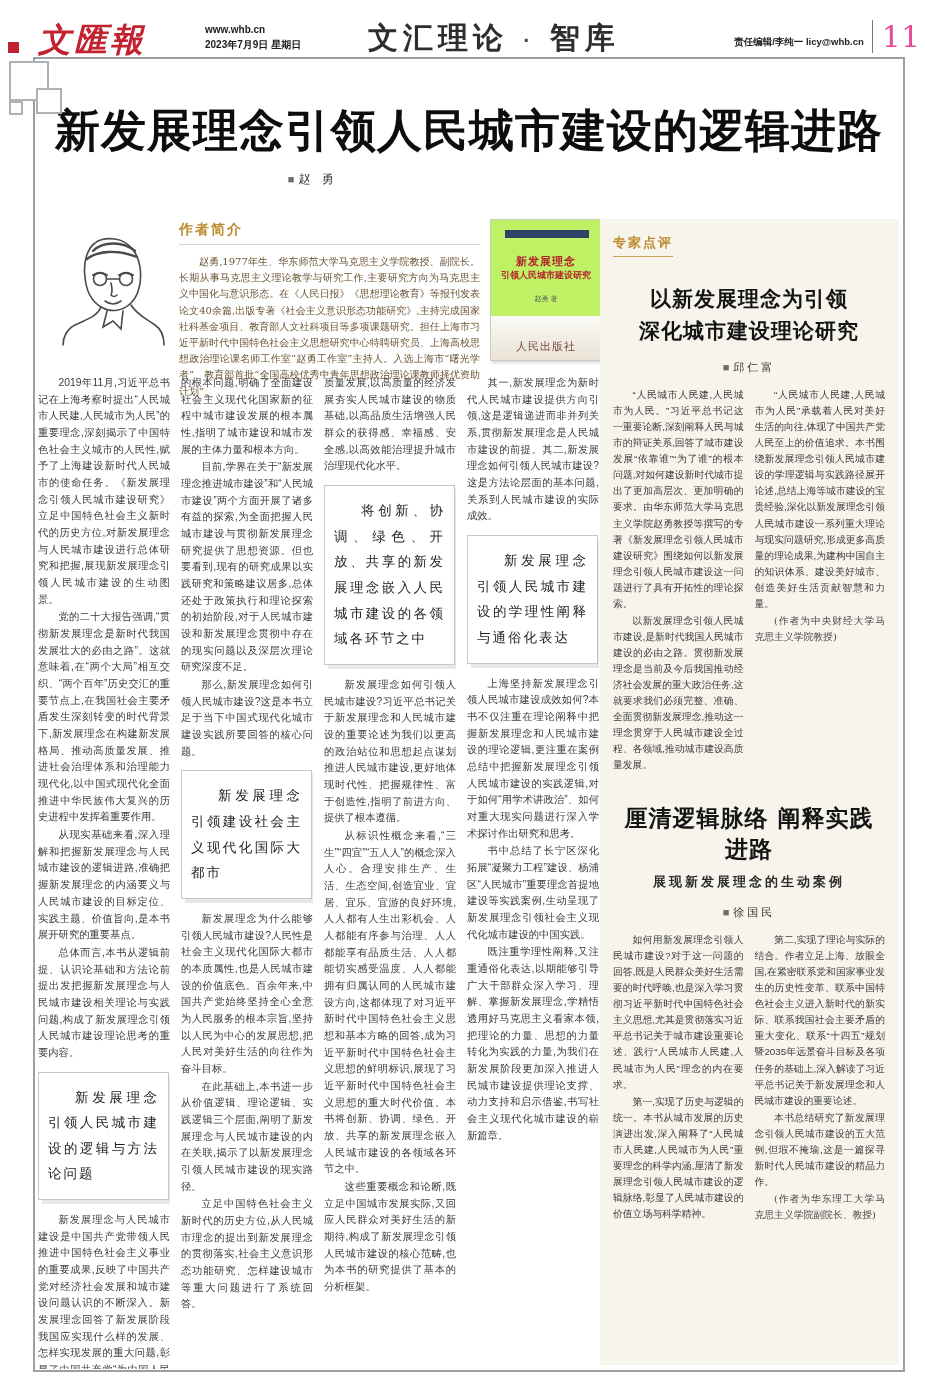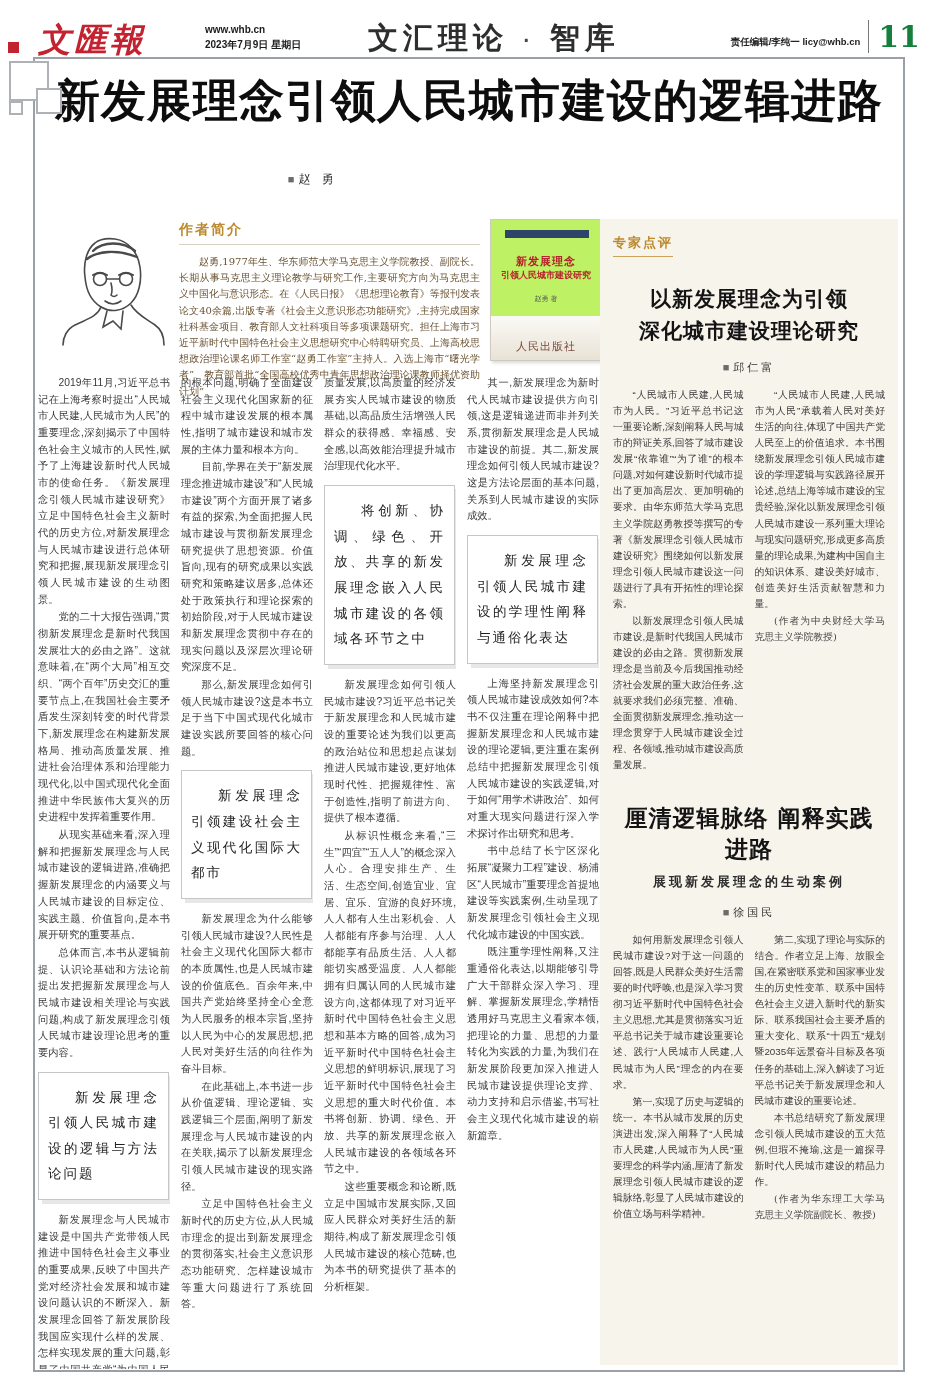--- a/index.html
+++ b/index.html
@@ -8,31 +8,31 @@
 
   
   .masthead { position:absolute; left:0; top:0; width:100%; height:58px; }
   .brand-sq { position:absolute; left:8px; top:42px; width:11px; height:11px; background:#c32330; }
   .logo { position:absolute; left:38px; top:18px; font-family:"DejaVu Serif", serif; font-weight:900; font-style:italic; font-size:33px; color:#c32330; letter-spacing:3px; }
   .mast-meta { position:absolute; left:205px; top:22px; font-size:10px; font-weight:bold; color:#1a1a1a; line-height:1.5; }
   .section-title { position:absolute; left:368px; top:18px; font-size:30px; color:#2e2e2e; letter-spacing:5px; font-weight:bold; }
   .section-title .thin { font-weight:normal; color:#444; }
   .mast-right { position:absolute; right:5px; top:20px; display:flex; align-items:center; }
   .editor { font-size:9.5px; font-weight:bold; color:#222; margin-right:8px; position:relative; top:6px;}
-  .pageno { font-family:"DejaVu Serif", serif; font-size:30px; font-weight:bold; color:#15803d; border-left:1.5px solid #777; padding-left:9px; line-height:1.1; }
+  .pageno { font-family:"DejaVu Serif", serif; font-size:30px; font-weight:normal; color:#ec4899; border-left:1.5px solid #777; padding-left:9px; line-height:1.1; }
 
   
   .frame { position:absolute; left:33px; top:57px; width:872px; height:1315px; border:2px solid #9aa0a5; background:#fff; }
   .deco { position:absolute; background:#fff; border:2px solid #aeb2b6; }
   .deco1 { left:9px; top:61px; width:40px; height:40px; }
   .deco2 { left:36px; top:88px; width:26px; height:26px; }
   .deco3 { left:9px; top:101px; width:14px; height:14px; }
 
   
-  .headline { position:absolute; left:0; top:12px; width:100%; text-align:center; font-size:45px; font-weight:900; color:#0d0d0d; letter-spacing:1px; font-family:"Liberation Sans", sans-serif; }
+  .headline { position:absolute; left:0; top:42px; width:100%; text-align:center; font-size:45px; font-weight:900; color:#0d0d0d; letter-spacing:1px; font-family:"Liberation Sans", sans-serif; }
   .byline { position:absolute; left:0; top:112px; width:64%; text-align:center; font-size:12px; color:#333; letter-spacing:4px; }
   .byline .mark, .p-byline .mark { color:#6b6b6b; font-size:11px; letter-spacing:0; margin-right:4px; }
 
   
   .bio { position:absolute; left:22px; top:160px; width:545px; height:150px; display:flex; gap:10px; }
   .portrait { width:112px; height:118px; flex:none; margin-top:10px; }
   .bio-main { flex:1; padding-top:2px; }
   .bio-label { color:#bd8a2e; font-weight:bold; font-size:14px; letter-spacing:2px; padding-bottom:5px; border-bottom:1px solid #d9d2c4; display:block; width:100%; }
   .bio-text { margin-top:9px; font-family:"DejaVu Serif", serif; font-size:10px; line-height:1.62; color:#6b5333; text-align:justify; text-indent:2em; }
   .book { width:112px; height:142px; flex:none; border:1px solid #cfcac0; background:#bef264; box-shadow:2px 2px 3px rgba(0,0,0,.15); position:relative; text-align:center; overflow:hidden; }
@@ -122,21 +122,21 @@
       <div class="col">
         <p>2019年11月,习近平总书记在上海考察时提出“人民城市人民建,人民城市为人民”的重要理念,深刻揭示了中国特色社会主义城市的人民性,赋予了上海建设新时代人民城市的使命任务。《新发展理念引领人民城市建设研究》立足中国特色社会主义新时代的历史方位,对新发展理念与人民城市建设进行总体研究和把握,展现新发展理念引领人民城市建设的生动图景。</p>
         <p>党的二十大报告强调,“贯彻新发展理念是新时代我国发展壮大的必由之路”。这就意味着,在“两个大局”相互交织、“两个百年”历史交汇的重要节点上,在我国社会主要矛盾发生深刻转变的时代背景下,新发展理念在构建新发展格局、推动高质量发展、推进社会治理体系和治理能力现代化,以中国式现代化全面推进中华民族伟大复兴的历史进程中发挥着重要作用。</p>
         <p>从现实基础来看,深入理解和把握新发展理念与人民城市建设的逻辑进路,准确把握新发展理念的内涵要义与人民城市建设的目标定位、实践主题、价值旨向,是本书展开研究的重要基点。</p>
         <p>总体而言,本书从逻辑前提、认识论基础和方法论前提出发把握新发展理念与人民城市建设相关理论与实践问题,构成了新发展理念引领人民城市建设理论思考的重要内容。</p>
         <div class="pullquote">新发展理念引领人民城市建设的逻辑与方法论问题</div>
         <p>新发展理念与人民城市建设是中国共产党带领人民推进中国特色社会主义事业的重要成果,反映了中国共产党对经济社会发展和城市建设问题认识的不断深入。新发展理念回答了新发展阶段我国应实现什么样的发展、怎样实现发展的重大问题,彰显了中国共产党“为中国人民谋幸福、为中华民族谋复兴”的初心和使命。人民城市建设是新时代中国特色社会主义的重大理论命题,回答了新的历史征程上建设什么样的城市、怎样建设城市</p>
       </div>
       <div class="col">
         <p style="text-indent:0">的根本问题,明确了全面建设社会主义现代化国家新的征程中城市建设发展的根本属性,指明了城市建设和城市发展的主体力量和根本方向。</p>
-        <p>目前,学界在关于“新发展理念推进城市建设”和“人民城市建设”两个方面开展了诸多有益的探索,为全面把握人民城市建设与贯彻新发展理念研究提供了思想资源。价值旨向,现有的研究成果以实践研究和策略建议居多,总体还处于政策执行和理论探索的初始阶段,对于人民城市建设和新发展理念贯彻中存在的现实问题以及深层次理论研究深度不足。</p>
+        <p>目前,学界在关于“新发展理念推进城市建设”和“人民城市建设”两个方面开展了诸多有益的探索,为全面把握人民城市建设与贯彻新发展理念研究提供了思想资源。但也要看到,现有的研究成果以实践研究和策略建议居多,总体还处于政策执行和理论探索的初始阶段,对于人民城市建设和新发展理念贯彻中存在的现实问题以及深层次理论研究深度不足。</p>
         <p>那么,新发展理念如何引领人民城市建设?这是本书立足于当下中国式现代化城市建设实践所要回答的核心问题。</p>
         <div class="pullquote">新发展理念引领建设社会主义现代化国际大都市</div>
         <p>新发展理念为什么能够引领人民城市建设?人民性是社会主义现代化国际大都市的本质属性,也是人民城市建设的价值底色。百余年来,中国共产党始终坚持全心全意为人民服务的根本宗旨,坚持以人民为中心的发展思想,把人民对美好生活的向往作为奋斗目标。</p>
         <p>在此基础上,本书进一步从价值逻辑、理论逻辑、实践逻辑三个层面,阐明了新发展理念与人民城市建设的内在关联,揭示了以新发展理念引领人民城市建设的现实路径。</p>
         <p>立足中国特色社会主义新时代的历史方位,从人民城市理念的提出到新发展理念的贯彻落实,社会主义意识形态功能研究、怎样建设城市等重大问题进行了系统回答。</p>
       </div>
       <div class="col">
         <p style="text-indent:0">质量发展,以高质量的经济发展夯实人民城市建设的物质基础,以高品质生活增强人民群众的获得感、幸福感、安全感,以高效能治理提升城市治理现代化水平。</p>
         <div class="pullquote">将创新、协调、绿色、开放、共享的新发展理念嵌入人民城市建设的各领域各环节之中</div>
         <p>新发展理念如何引领人民城市建设?习近平总书记关于新发展理念和人民城市建设的重要论述为我们以更高的政治站位和思想起点谋划推进人民城市建设,更好地体现时代性、把握规律性、富于创造性,指明了前进方向、提供了根本遵循。</p>

